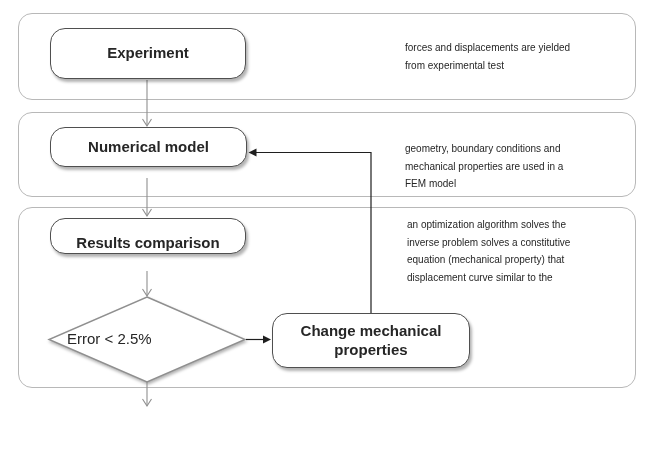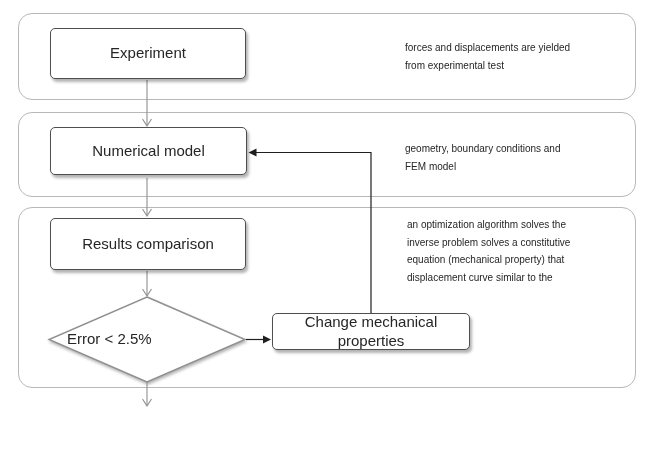--- a/index.html
+++ b/index.html
@@ -50,30 +50,31 @@
   .fb-line{stroke:var(--feedback-arrow);stroke-width:1.2;fill:none;}
   .fb-head{fill:var(--feedback-arrow);stroke:none;}
 
   
   .node{
     position:absolute;
     display:flex;align-items:center;justify-content:center;
     text-align:center;
     background:#ffffff;
     border:1.5px solid var(--node-border);
-    border-radius:5px;
+    border-radius:15px;
     box-shadow:2px 3px 3px rgba(0,0,0,0.30);
     font-size:15px;
     line-height:1.25;
     color:var(--text-color);
+    font-weight:bold;
   }
   .node.experiment{left:50px;top:28px;width:196px;height:51px;}
-  .node.numerical{left:50px;top:127px;width:197px;height:48px;}
-  .node.results{left:50px;top:218px;width:196px;height:52px;}
-  .node.change{left:272px;top:313px;width:198px;height:37px;padding:14px 26px;}
+  .node.numerical{left:50px;top:127px;width:197px;height:40px;}
+  .node.results{left:50px;top:218px;width:196px;height:36px;align-items:flex-end;}
+  .node.change{left:272px;top:313px;width:198px;height:55px;padding:14px 26px;}
   .node.finish{left:50px;top:407px;width:197px;height:53px;}
 
   .diamond-label{
     position:absolute;
     left:67px;top:330px;width:160px;
     text-align:left;
     font-size:15px;
     color:var(--text-color);
   }
 
@@ -143,20 +144,21 @@
   </div>
 
   <div class="diamond-label">Error &lt; 2.5%</div>
 
   <div class="note n1">
     <div>forces and displacements are yielded</div>
     <div>from experimental test</div>
   </div>
   <div class="note n2">
     <div>geometry, boundary conditions and</div>
+    <div>mechanical properties are used in a</div>
     <div>FEM model</div>
   </div>
   <div class="note n3">
     <div>an optimization algorithm solves the</div>
     <div>inverse problem solves a constitutive</div>
     <div>equation (mechanical property) that</div>
     <div>displacement curve similar to the</div>
   </div>
 
 </div>

